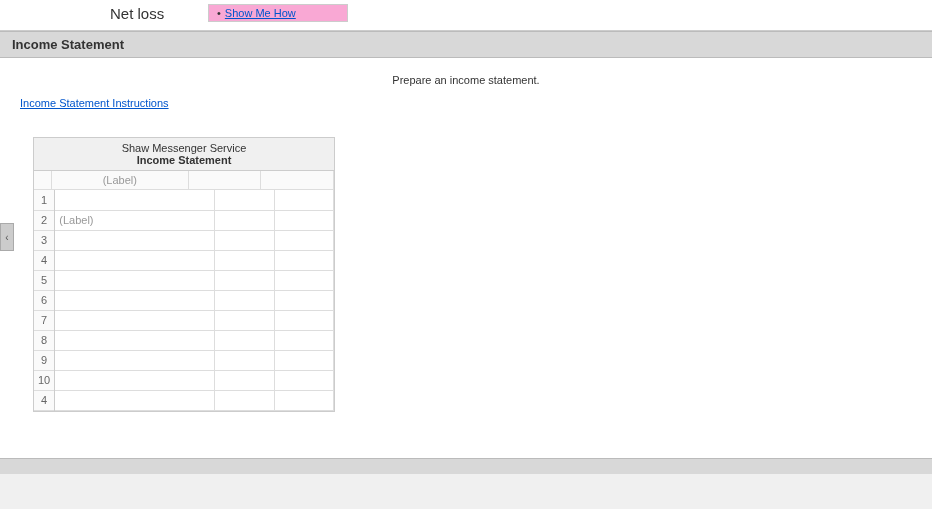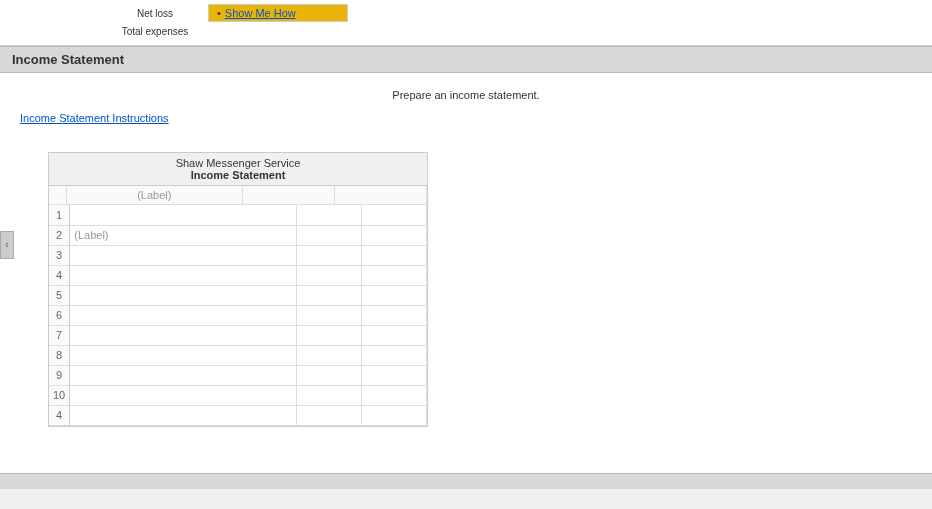--- a/index.html
+++ b/index.html
@@ -25,29 +25,28 @@
       gap: 4px;
     }
 
     .field-row {
       display: flex;
       align-items: center;
       gap: 8px;
     }
 
     .field-label {
-      font-size: 10px;
+      font-size: 15px;
       color: #333;
       min-width: 90px;
-      text-align: center;
     }
 
     .show-me-howl-box {
       border: 1px solid #ccc;
-      background: #eab308;
+      background: #f9a8d4;
       padding: 2px 8px;
       min-width: 140px;
       font-size: 11px;
     }
 
     .show-me-howl-link {
       color: #0055cc;
       text-decoration: underline;
       cursor: pointer;
       font-size: 11px;
@@ -84,24 +83,24 @@
     .instructions-link {
       color: #0055cc;
       text-decoration: underline;
       font-size: 11px;
       cursor: pointer;
       display: inline-block;
       margin-bottom: 28px;
     }
 
     .statement-container {
-      width: 380px;
+      width: 302px;
       border: 1px solid #ccc;
       background: #fff;
-      margin-left: 28px;
+      margin-left: 13px;
     }
 
     .statement-header {
       background: #f0f0f0;
       text-align: center;
       padding: 4px;
       border-bottom: 1px solid #ccc;
     }
 
     .statement-title {
@@ -197,23 +196,20 @@
 
   <div class="top-bar">
     <div class="scroll-left-btn">‹</div>
     <div class="top-row" style="margin-left: 50px;">
       <div class="field-row">
         <span class="field-label">Net loss</span>
         <div class="show-me-howl-box">
           <span class="bullet">•</span><a class="show-me-howl-link">Show Me How</a>
         </div>
       </div>
-      <div class="field-row">
-        <span class="field-label">Total expenses</span>
-      </div>
     </div>
   </div>
 
   <div class="section-header">
     <span>Income Statement</span>
   </div>
 
   <div class="main-content">
     <p class="prepare-text">Prepare an income statement.</p>
     <a class="instructions-link">Income Statement Instructions</a>

